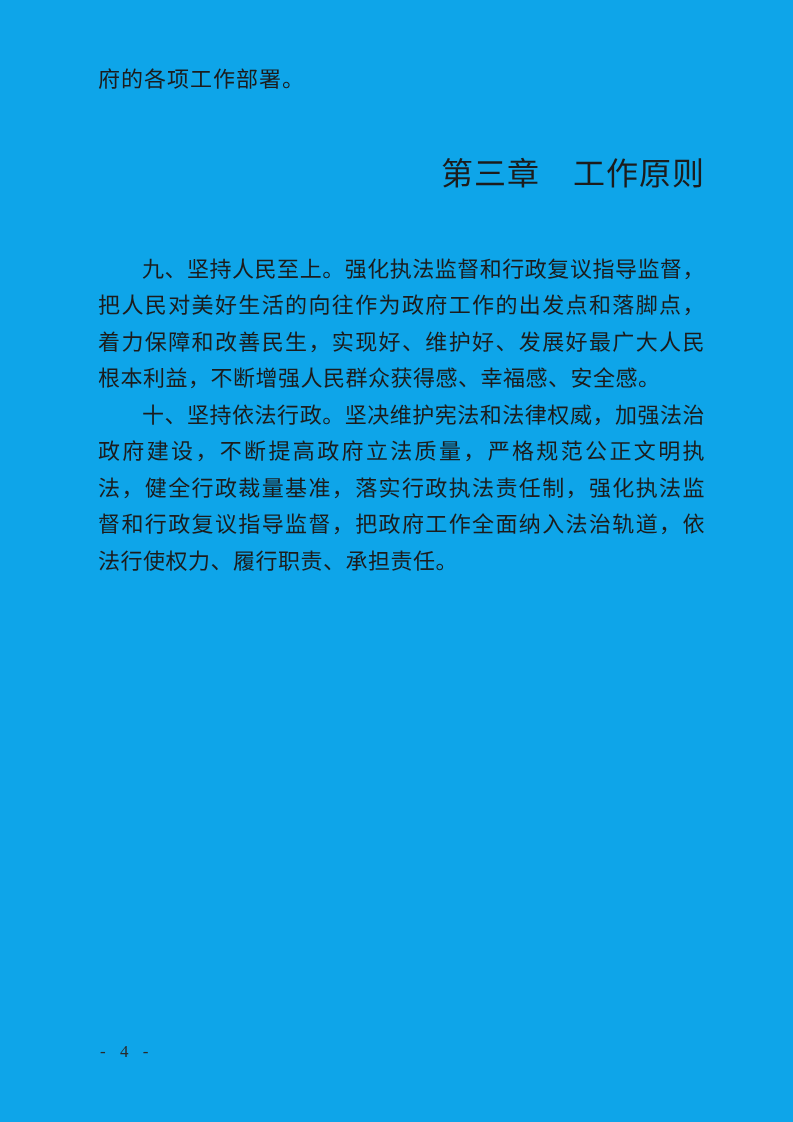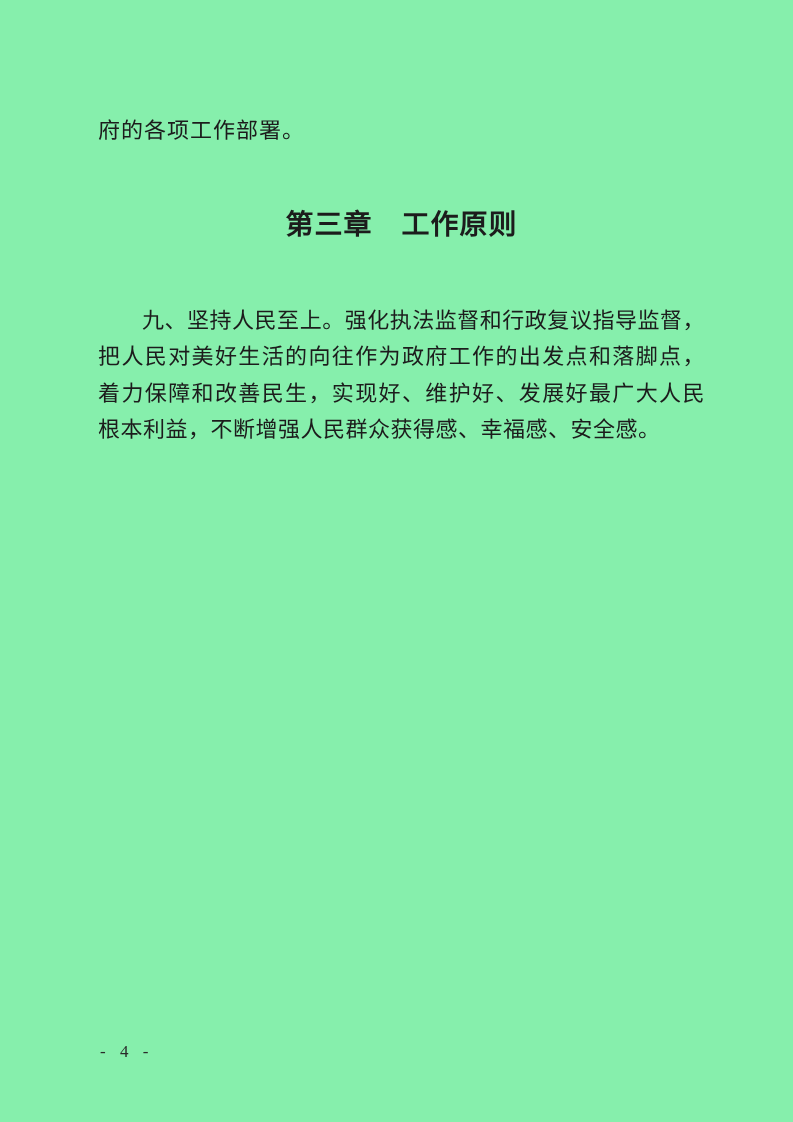--- a/index.html
+++ b/index.html
@@ -5,39 +5,39 @@
   html, body {
     margin: 0;
     padding: 0;
     background: #e8e8e8;
   }
   .page {
     position: relative;
     width: 793px;
     height: 1122px;
     margin: 0 auto;
-    background: #86efac;
+    background: #0ea5e9;
     color: #1c1c1c;
     overflow: hidden;
     box-sizing: border-box;
-    padding: 113px 88px 0 98px;
+    padding: 62px 88px 0 98px;
     font-family: "Liberation Serif", "DejaVu Serif", serif;
   }
   .continuation {
     margin: 0;
     font-size: 22px;
     line-height: 36.5px;
     letter-spacing: 1px;
   }
   .chapter-heading {
     margin: 57px 0 0 0;
-    text-align: center;
+    text-align: right;
     font-family: "Liberation Sans", "DejaVu Sans", sans-serif;
-    font-weight: 700;
-    font-size: 28px;
+    font-weight: 400;
+    font-size: 32px;
     line-height: 36px;
     letter-spacing: 1px;
   }
   .body-text {
     margin: 60px 0 0 0;
   }
   .body-text p {
     margin: 0;
     font-size: 22px;
     line-height: 36.5px;
@@ -60,17 +60,18 @@
 <body>
 
 <div class="page">
 
   <p class="continuation">府的各项工作部署。</p>
 
   <h2 class="chapter-heading">第三章　工作原则</h2>
 
   <div class="body-text">
     <p>九、坚持人民至上。强化执法监督和行政复议指导监督，把人民对美好生活的向往作为政府工作的出发点和落脚点，着力保障和改善民生，实现好、维护好、发展好最广大人民根本利益，不断增强人民群众获得感、幸福感、安全感。</p>
+    <p>十、坚持依法行政。坚决维护宪法和法律权威，加强法治政府建设，不断提高政府立法质量，严格规范公正文明执法，健全行政裁量基准，落实行政执法责任制，强化执法监督和行政复议指导监督，把政府工作全面纳入法治轨道，依法行使权力、履行职责、承担责任。</p>
   </div>
 
   <div class="page-number">- 4 -</div>
 
 </div>
 
 </body></html>

